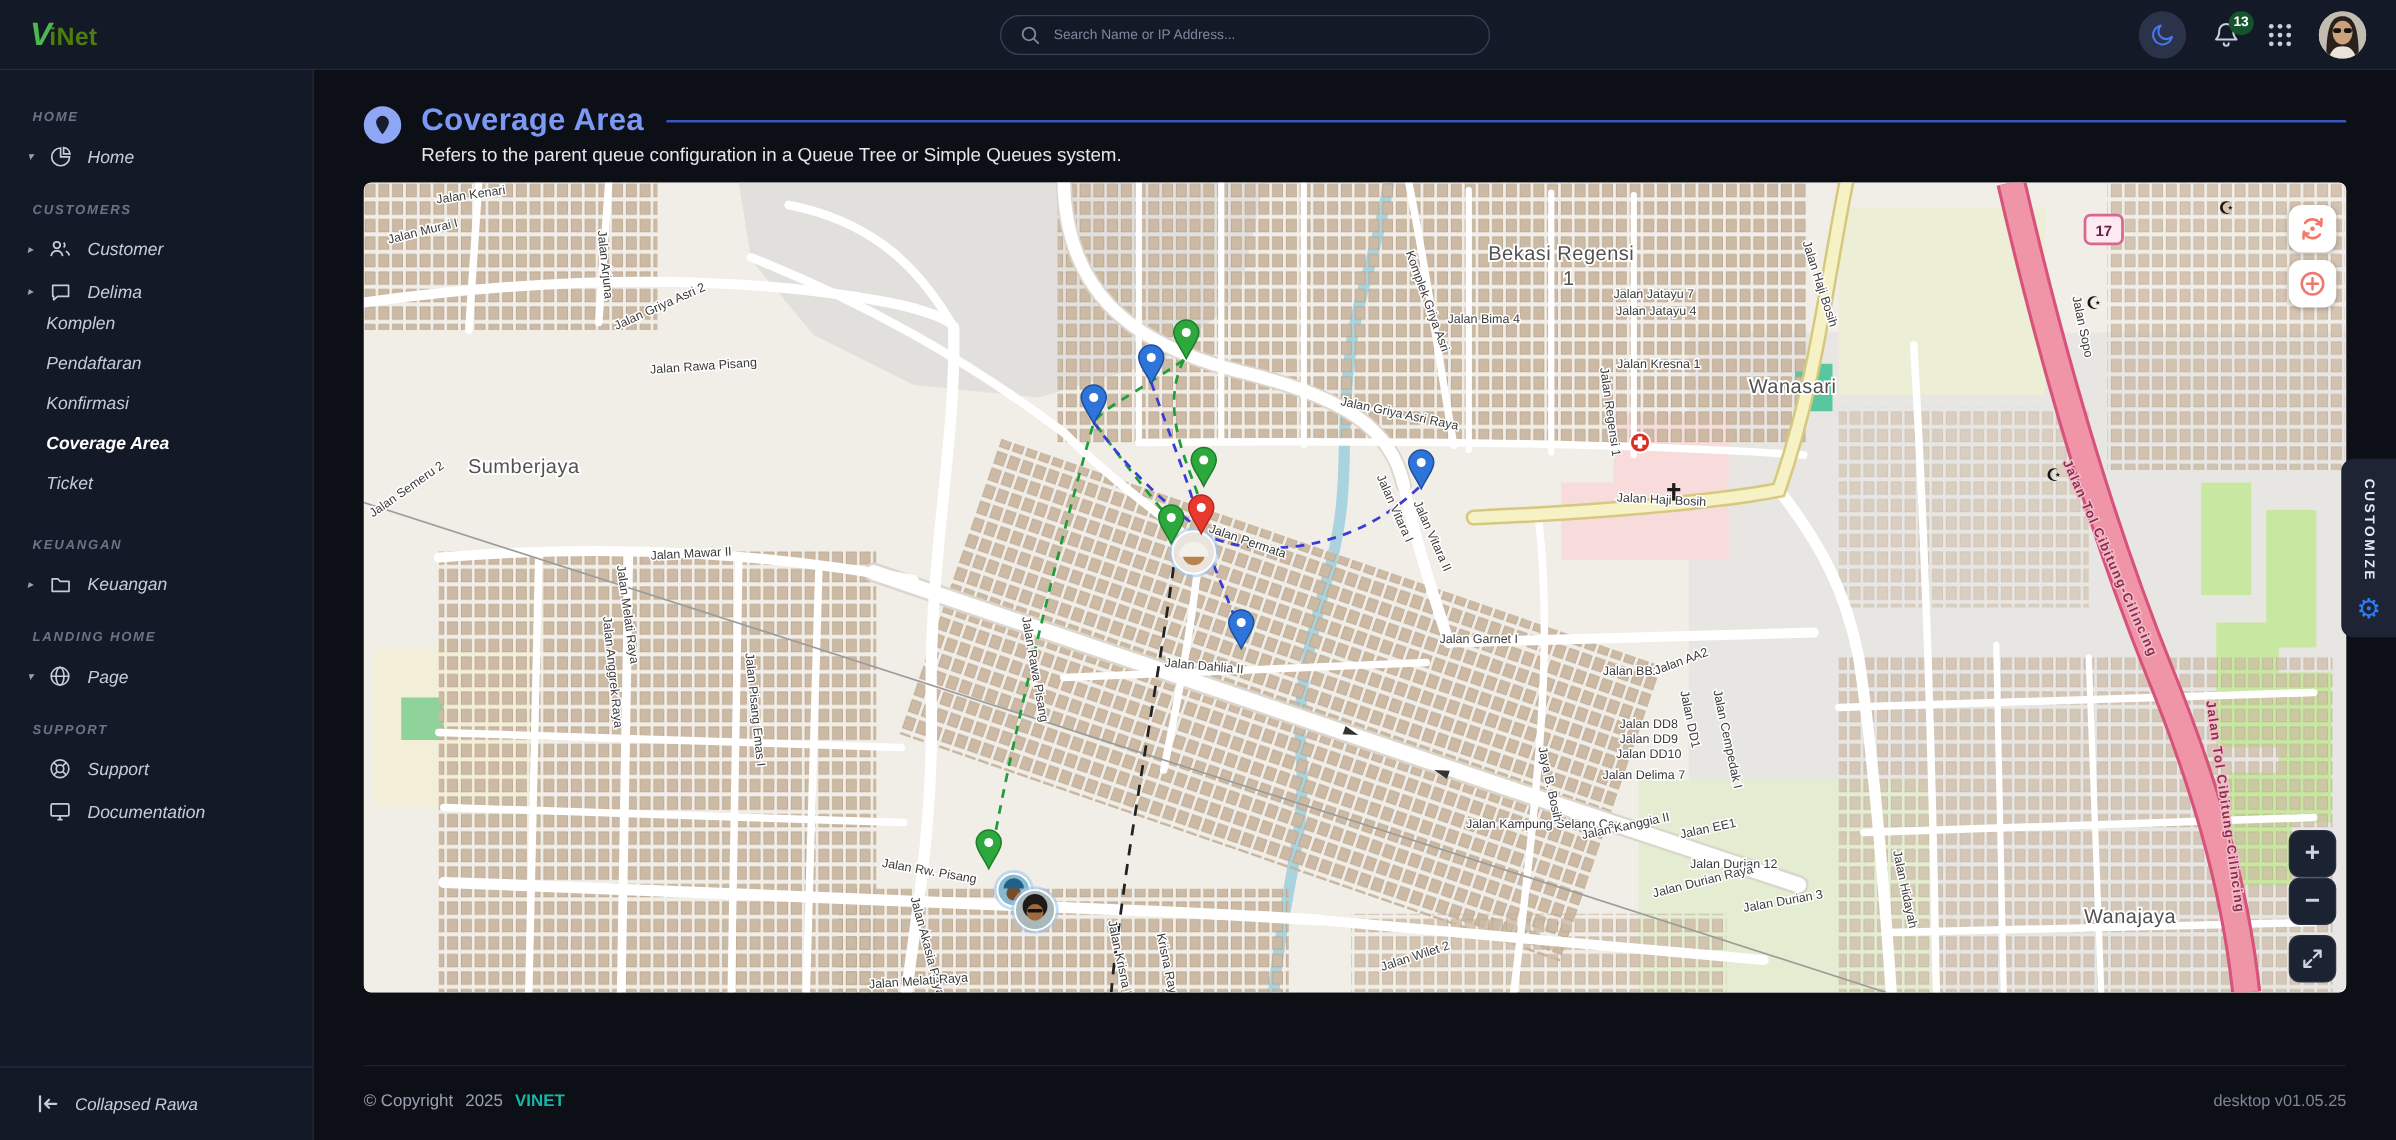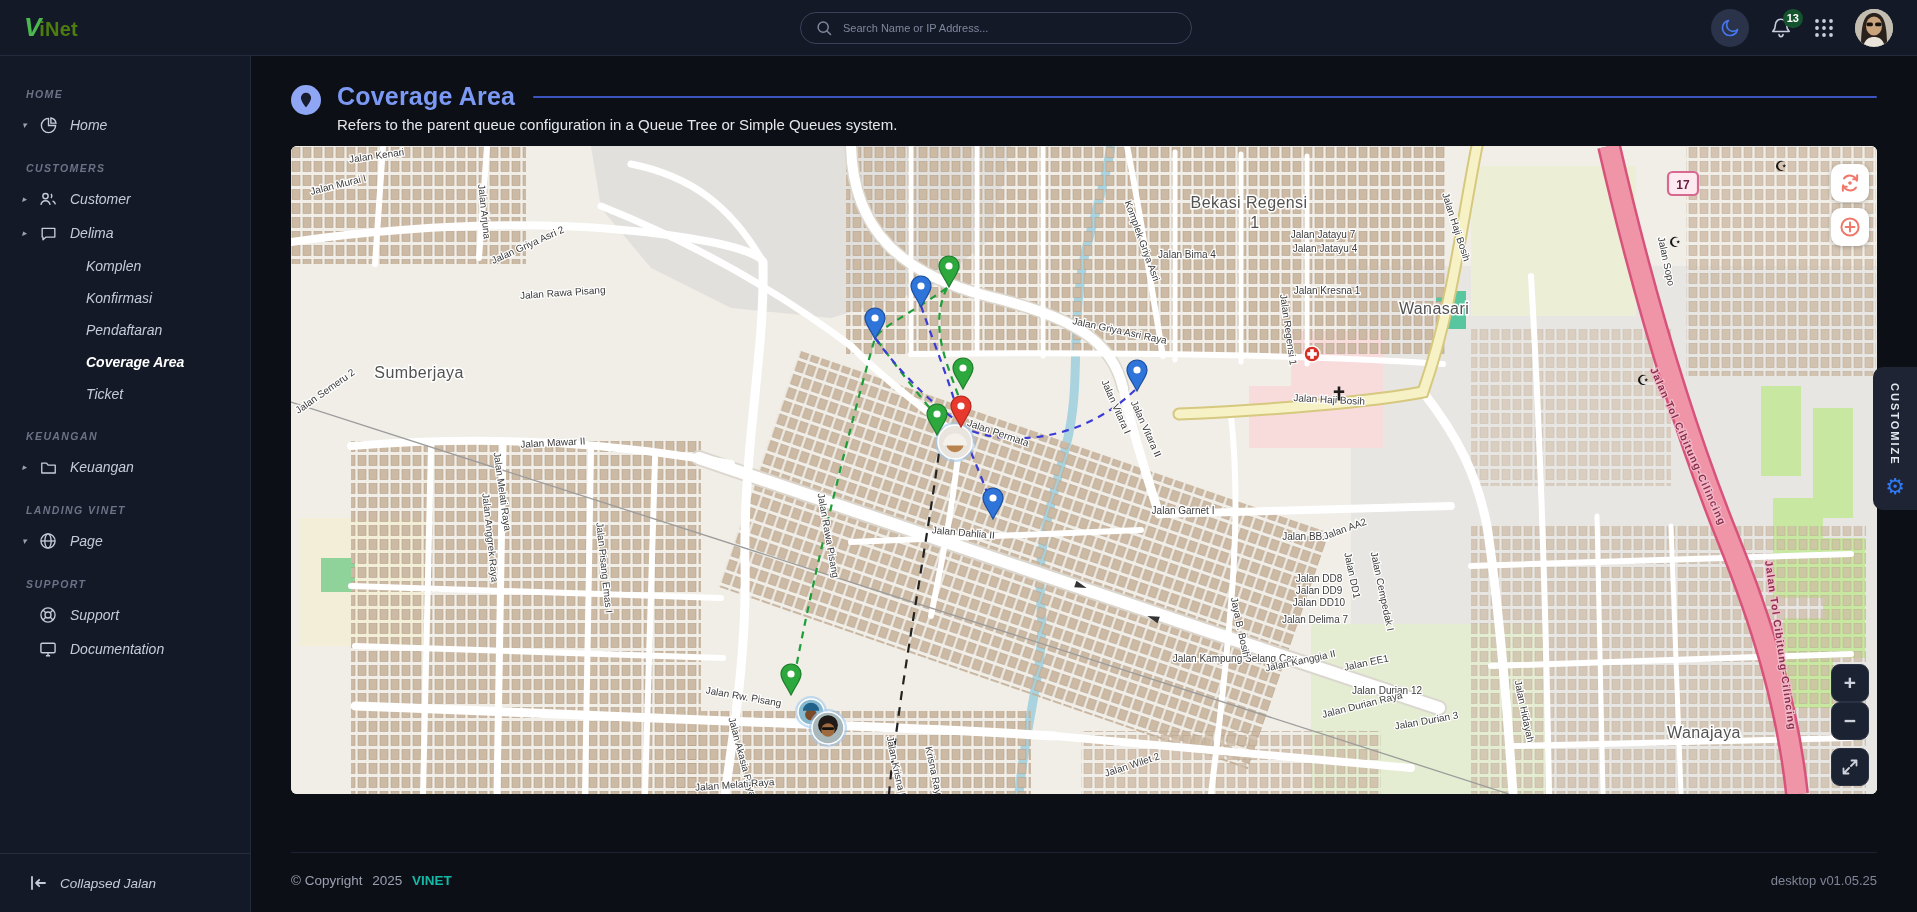--- a/index.html
+++ b/index.html
@@ -36,21 +36,21 @@
   .sidebar { width:251px; flex:0 0 251px; background:#141927; border-right:1px solid #232a3c;
     display:flex; flex-direction:column; position:relative;font-style:italic; }
   .side-scroll { flex:1; padding-top:12px; overflow:hidden; }
   .sec-label { font-size:10.5px; letter-spacing:1.4px; color:#6c7386; margin:20px 0 8px 26px;
     font-weight:700; }
   .side-item { height:34px; display:flex; align-items:center; padding-left:22px; cursor:pointer;
     color:#c6cbd8; font-size:14px; }
   .side-item .caret { width:16px; font-size:9px; color:#9aa1b2; }
   .side-item .s-icon { width:20px; height:20px; margin-right:12px; display:flex;
     align-items:center; justify-content:center; color:#c6cbd8;}
-  .side-child { height:32px; display:flex; align-items:center; padding-left:86px; cursor:pointer;
+  .side-child { height:32px; display:flex; align-items:flex-start; padding-left:37px; cursor:pointer;
     color:#c6cbd8; font-size:14px; }
   .side-child.active { color:#ffffff; font-weight:700; }
   .sidebar-footer { flex:0 0 59px; border-top:1px solid #262d40; display:flex; align-items:center;
     padding-left:28px; gap:12px; color:#c6cbd8; font-size:13.5px; cursor:pointer; }
 
   
   .content { flex:1; background:#0d0f16; padding:0 40px; display:flex; flex-direction:column; }
   .page-head { margin-top:26px; display:flex; align-items:flex-start; gap:16px; }
   .title-icon { width:30px; height:30px; border-radius:50%; background:#8fa6f5; flex:0 0 30px;
     display:flex; align-items:center; justify-content:center; margin-top:3px;}
@@ -188,44 +188,44 @@
             <svg width="19" height="19" viewBox="0 0 24 24" fill="none" stroke="currentColor" stroke-width="1.7">
               <path d="M4 5.5h16v11H9l-4 3.5v-3.5H4Z" stroke-linejoin="round"></path>
             </svg>
           </span>
           <span>Delima</span>
         </div>
         <div class="side-child">
           <span>Komplen</span>
         </div>
         <div class="side-child">
+          <span>Pendaftaran</span>
+        </div>
+        <div class="side-child">
           <span>Konfirmasi</span>
-        </div>
-        <div class="side-child">
-          <span>Pendaftaran</span>
         </div>
         <div class="side-child active">
           <span>Coverage Area</span>
         </div>
         <div class="side-child">
           <span>Ticket</span>
         </div>
 
         <div class="sec-label">KEUANGAN</div>
         <div class="side-item">
           <span class="caret">▸</span>
           <span class="s-icon">
             <svg width="19" height="19" viewBox="0 0 24 24" fill="none" stroke="currentColor" stroke-width="1.7">
               <path d="M3.5 6.5h6l2 2.5h9v10h-17Z" stroke-linejoin="round"></path>
             </svg>
           </span>
           <span>Keuangan</span>
         </div>
 
-        <div class="sec-label">LANDING VINET</div>
+        <div class="sec-label">LANDING HOME</div>
         <div class="side-item">
           <span class="caret">▾</span>
           <span class="s-icon">
             <svg width="20" height="20" viewBox="0 0 24 24" fill="none" stroke="currentColor" stroke-width="1.6">
               <circle cx="12" cy="12" r="8.5"></circle>
                 <ellipse cx="12" cy="12" rx="3.8" ry="8.5"></ellipse>
               <path d="M3.5 12h17"></path>
             </svg>
           </span>
           <span>Page</span>
@@ -253,21 +253,21 @@
           </span>
           <span>Documentation</span>
         </div>
       </div>
 
       <div class="sidebar-footer">
         <svg width="20" height="20" viewBox="0 0 20 20">
           <path d="M4 4v12" stroke="#c6cbd8" stroke-width="1.8" stroke-linecap="round"></path>
           <path d="M17 10H8m0 0 3.2-3.2M8 10l3.2 3.2" fill="none" stroke="#c6cbd8" stroke-width="1.8" stroke-linecap="round" stroke-linejoin="round"></path>
         </svg>
-        <span>Collapsed Jalan</span>
+        <span>Collapsed Rawa</span>
       </div>
     </aside>
 
     <main class="content">
       <div class="page-head">
         <div class="title-icon">
           <svg width="18" height="18" viewBox="0 0 24 24">
             <path d="M12 2.2a6.8 6.8 0 0 0-6.8 6.8c0 5 6.8 12.8 6.8 12.8s6.8-7.8 6.8-12.8A6.8 6.8 0 0 0 12 2.2Z" fill="#171c2e"></path>
           </svg>
         </div>

